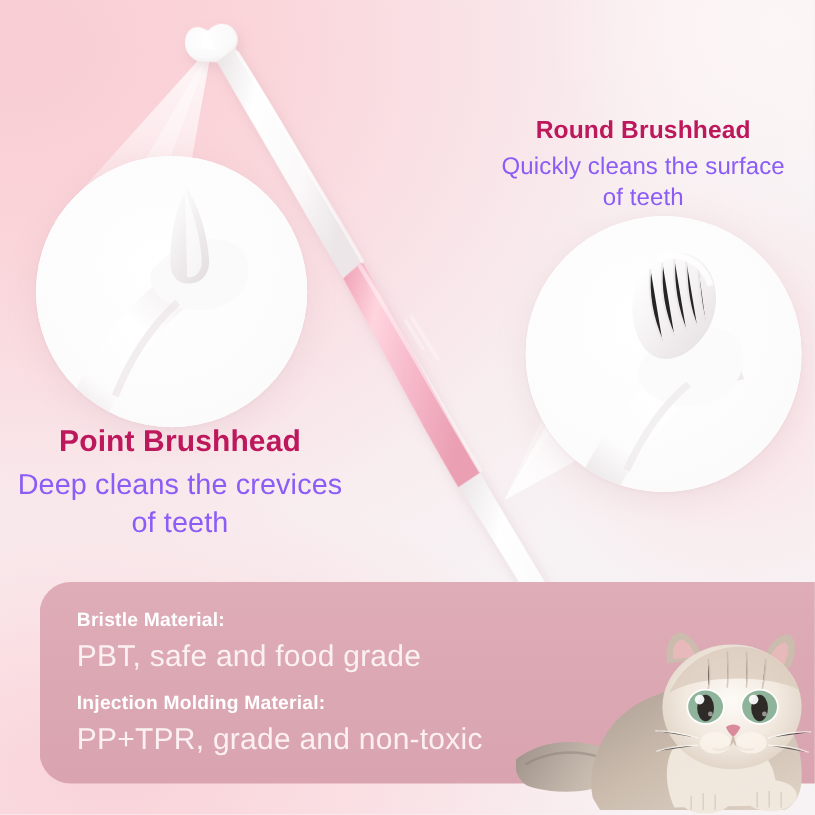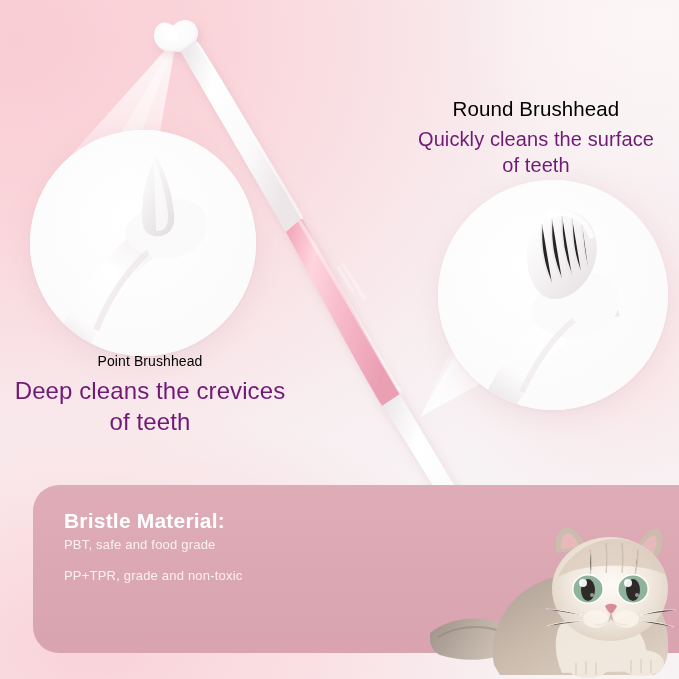--- a/index.html
+++ b/index.html
@@ -52,53 +52,53 @@
     background:#ffffff;
     box-shadow:0 6px 26px rgba(190,150,160,0.17), 0 1px 3px rgba(190,150,160,0.10);
   }
   .circle-left{left:30px;top:130px;width:226px;height:226px;}
   .circle-right{left:438px;top:180px;width:230px;height:230px;}
   .circle svg{display:block;width:100%;height:100%;}
 
   
   .callout{position:absolute;text-align:center;}
   .callout .head{
-    font-weight:normal;
-    color:#000000;
+    font-weight:bold;
+    color:#be185d;
     letter-spacing:.1px;
     line-height:1.22;
   }
   .callout .body{
-    color:#701a75;
+    color:#8b5cf6;
     line-height:1.30;
     letter-spacing:.1px;
   }
   .callout-right{left:396px;top:96px;width:280px;}
   .callout-right .head{font-size:20.5px;}
   .callout-right .body{font-size:20px;margin-top:5px;}
 
   .callout-left{left:0px;top:353px;width:300px;}
-  .callout-left .head{font-size:14px;}
+  .callout-left .head{font-size:25px;}
   .callout-left .body{font-size:24px;margin-top:5px;}
 
   
   .banner{
     position:absolute;left:33px;top:485px;width:646px;height:168px;
     background:linear-gradient(180deg,#dfadb7 0%, #dba8b3 42%, #d9a4b0 100%);
     border-top-left-radius:26px;border-bottom-left-radius:26px;
     overflow:hidden;
   }
   .banner-inner{position:absolute;left:31px;top:23px;width:430px;}
   .spec{margin-bottom:14px;}
   .spec:last-child{margin-bottom:0;}
   .spec .spec-title{
-    font-weight:bold;color:#ffffff;font-size:21px;letter-spacing:.2px;line-height:1.24;
+    font-weight:bold;color:#ffffff;font-size:16px;letter-spacing:.2px;line-height:1.24;
   }
   .spec .spec-value{
-    color:#fdf3f5;font-size:13px;letter-spacing:.2px;line-height:1.28;margin-top:3px;
+    color:#fdf3f5;font-size:25px;letter-spacing:.2px;line-height:1.28;margin-top:3px;
     opacity:.97;
   }
 
   
   .cat{
     position:absolute;left:430px;top:505px;width:249px;height:174px;overflow:hidden;
   }
   .cat svg{display:block;width:100%;height:100%;}
 </style>
 </head>
@@ -340,20 +340,21 @@
 
   <div class="banner">
     <div class="banner-inner">
 
       <div class="spec">
         <div class="spec-title">Bristle Material:</div>
         <div class="spec-value">PBT, safe and food grade</div>
       </div>
 
       <div class="spec">
+        <div class="spec-title">Injection Molding Material:</div>
         <div class="spec-value">PP+TPR, grade and non-toxic</div>
       </div>
 
     </div>
   </div>
 
   <div class="cat">
     <svg viewBox="0 0 249 174" xmlns="http://www.w3.org/2000/svg">
       <defs>
         <linearGradient id="catBody" x1="0.1" y1="0.2" x2="0.9" y2="1">

